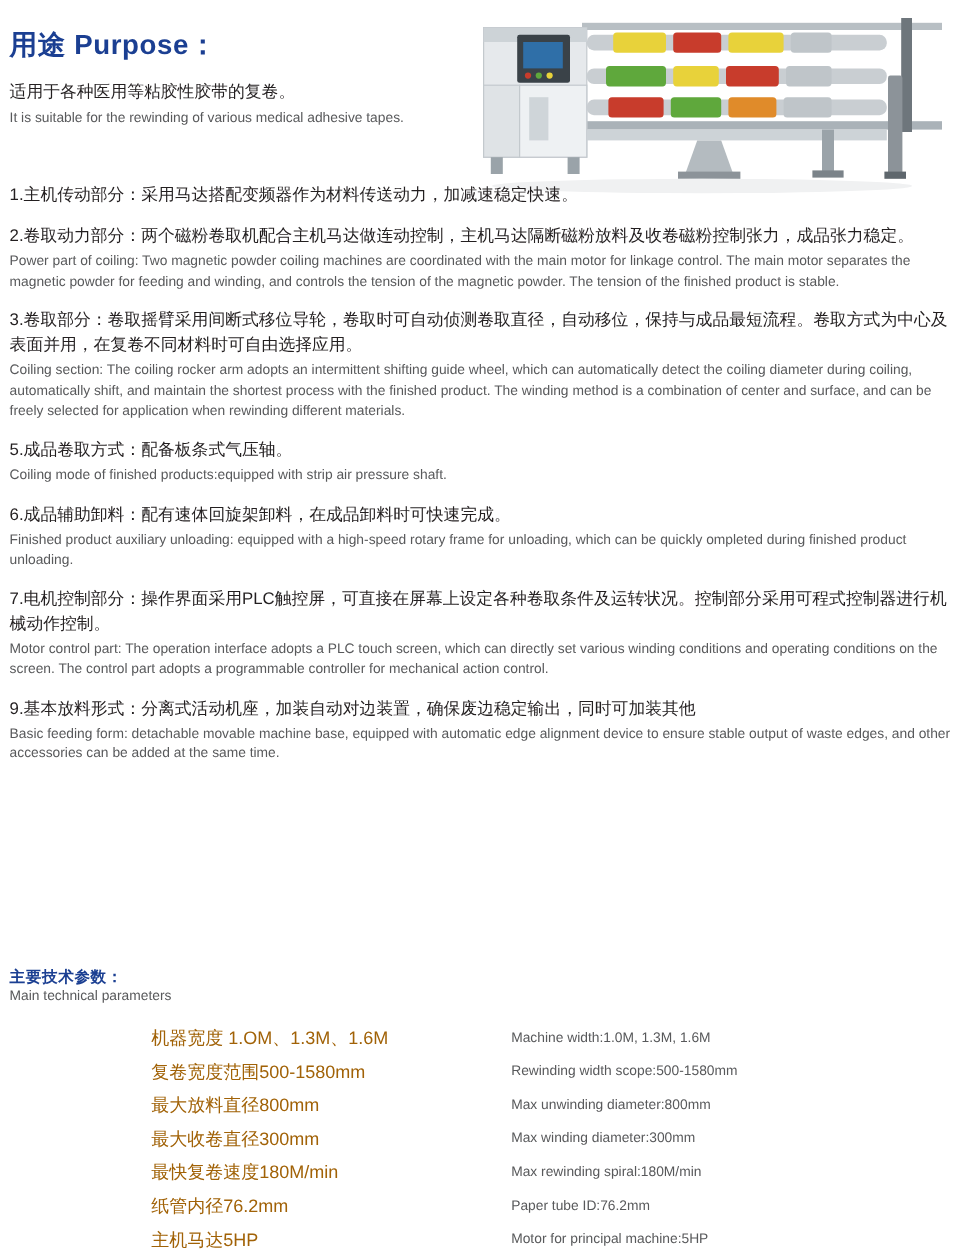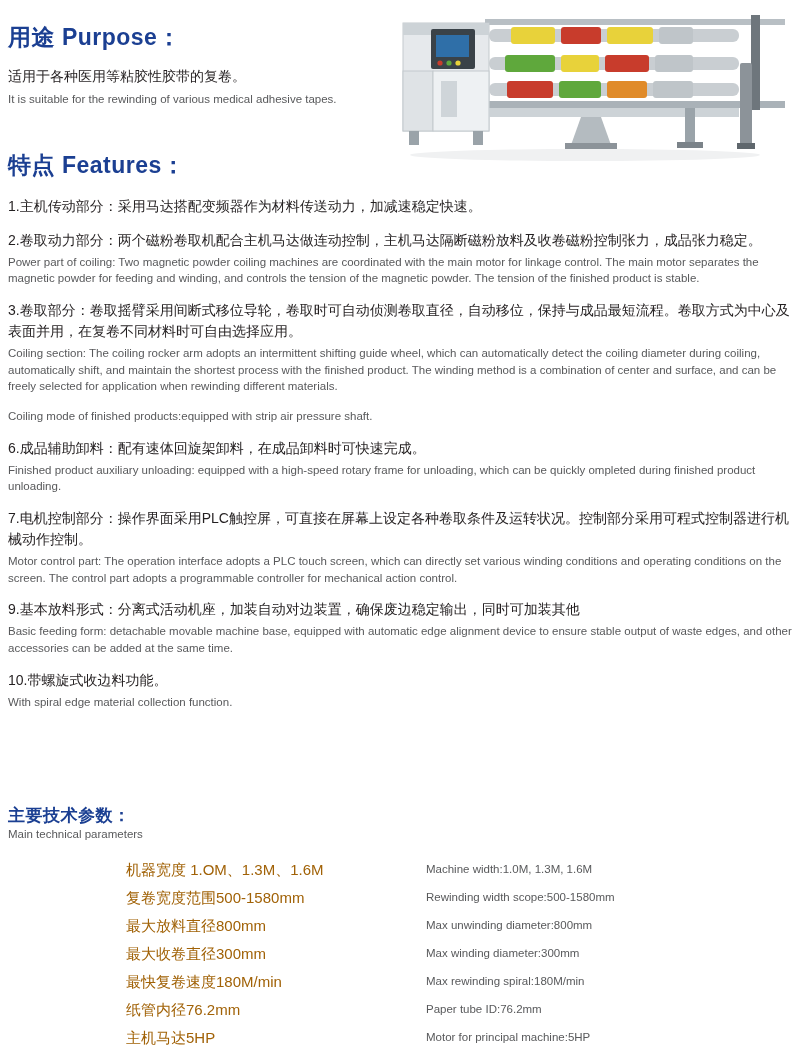--- a/index.html
+++ b/index.html
@@ -26,21 +26,21 @@
   
   .section-heading {
     color: #1b3f92;
     font-weight: bold;
     font-size: 23px;
     letter-spacing: 0.5px;
     margin: 0;
     line-height: 1.2;
   }
   .section-heading.small {
-    font-size: 17px;
+    font-size: 13px;
   }
 
   .cn-line {
     font-size: 14px;
     line-height: 1.5;
     color: #231f20;
     margin: 0;
   }
   .en-line {
     font-size: 11.5px;
@@ -176,59 +176,55 @@
       <polygon points="196,112 216,112 226,140 186,140" fill="#b4bbc0"></polygon>
       <rect x="180" y="138" width="52" height="6" fill="#8c9399"></rect>
       <rect x="300" y="103" width="10" height="36" fill="#9aa3a9"></rect>
       <rect x="292" y="137" width="26" height="6" fill="#7b8389"></rect>
 
       <ellipse cx="200" cy="150" rx="175" ry="6" fill="#f0f1f2"></ellipse>
     </svg>
   </figure>
 
   <section id="features-block">
-    <h1 class="section-heading">特点 Features：</h1>
 
     <div class="feature">
       <p class="cn-line">1.主机传动部分：采用马达搭配变频器作为材料传送动力，加减速稳定快速。</p>
     </div>
 
     <div class="feature">
       <p class="cn-line">2.卷取动力部分：两个磁粉卷取机配合主机马达做连动控制，主机马达隔断磁粉放料及收卷磁粉控制张力，成品张力稳定。</p>
       <p class="en-line">Power part of coiling: Two magnetic powder coiling machines are coordinated with the main motor for linkage control. The main motor separates the magnetic powder for feeding and winding, and controls the tension of the magnetic powder. The tension of the finished product is stable.</p>
     </div>
 
     <div class="feature">
       <p class="cn-line">3.卷取部分：卷取摇臂采用间断式移位导轮，卷取时可自动侦测卷取直径，自动移位，保持与成品最短流程。卷取方式为中心及表面并用，在复卷不同材料时可自由选择应用。</p>
       <p class="en-line">Coiling section: The coiling rocker arm adopts an intermittent shifting guide wheel, which can automatically detect the coiling diameter during coiling, automatically shift, and maintain the shortest process with the finished product. The winding method is a combination of center and surface, and can be freely selected for application when rewinding different materials.</p>
     </div>
 
     <div class="feature">
+      <p class="cn-line">5.成品卷取方式：配备板条式气压轴。</p>
       <p class="en-line">Coiling mode of finished products:equipped with strip air pressure shaft.</p>
     </div>
 
     <div class="feature">
       <p class="cn-line">6.成品辅助卸料：配有速体回旋架卸料，在成品卸料时可快速完成。</p>
       <p class="en-line">Finished product auxiliary unloading: equipped with a high-speed rotary frame for unloading, which can be quickly ompleted during finished product unloading.</p>
     </div>
 
     <div class="feature">
       <p class="cn-line">7.电机控制部分：操作界面采用PLC触控屏，可直接在屏幕上设定各种卷取条件及运转状况。控制部分采用可程式控制器进行机械动作控制。</p>
       <p class="en-line">Motor control part: The operation interface adopts a PLC touch screen, which can directly set various winding conditions and operating conditions on the screen. The control part adopts a programmable controller for mechanical action control.</p>
     </div>
 
     <div class="feature">
       <p class="cn-line">9.基本放料形式：分离式活动机座，加装自动对边装置，确保废边稳定输出，同时可加装其他</p>
       <p class="en-line">Basic feeding form: detachable movable machine base, equipped with automatic edge alignment device to ensure stable output of waste edges, and other accessories can be added at the same time.</p>
     </div>
 
-    <div class="feature">
-      <p class="cn-line">10.带螺旋式收边料功能。</p>
-      <p class="en-line">With spiral edge material collection function.</p>
-    </div>
   </section>
 
   <section id="specs-block">
     <h2 class="section-heading small">主要技术参数：</h2>
     <div class="en-sub">Main technical parameters</div>
 
     <table class="spec-table">
       <tbody>
         <tr>
           <td class="spec-cn">机器宽度 1.OM、1.3M、1.6M</td>

